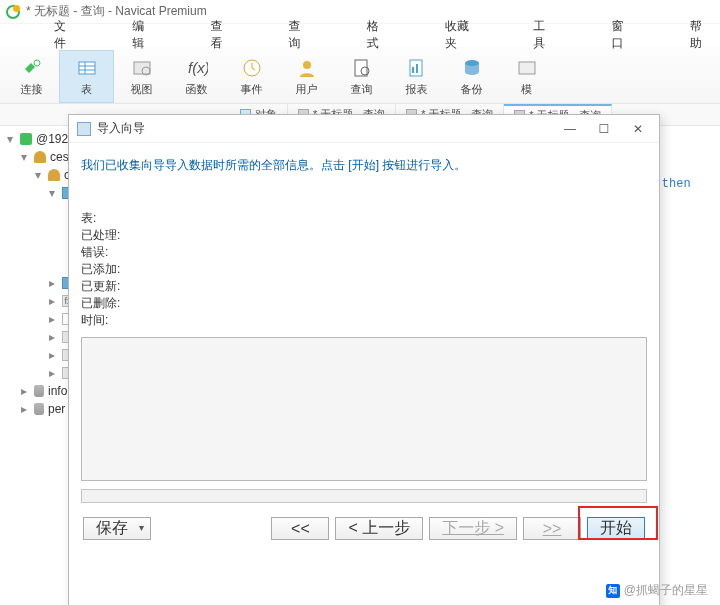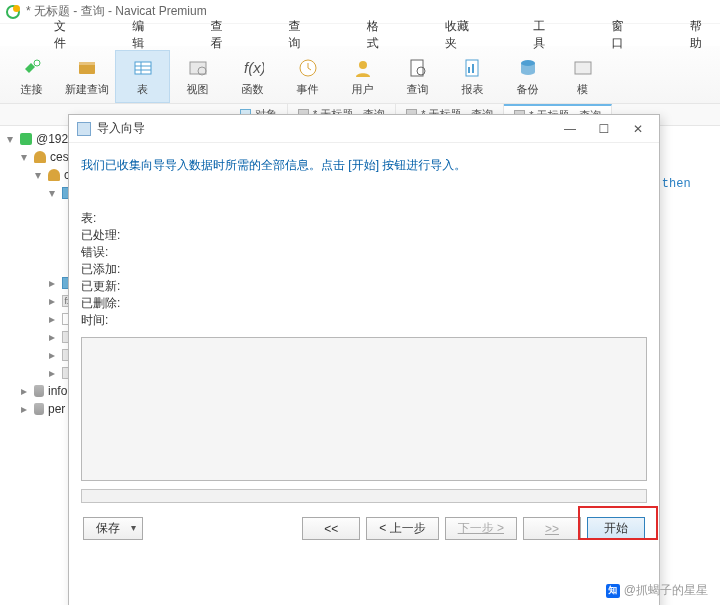--- a/index.html
+++ b/index.html
@@ -39,21 +39,21 @@
   .dlg-title .ico{width:14px;height:14px;border:1px solid #7aa7cf;margin-right:6px;background:#cfe3f3;}
   .dlg-title .spacer{flex:1;}
   .winbtn{width:34px;height:22px;display:flex;align-items:center;justify-content:center;color:#555;}
   .dlg-body{padding:14px 12px 8px;}
   .dlg-msg{color:#005ea8;font-size:12px;margin-bottom:36px;}
   .fields{font-size:12px;color:#333;line-height:17px;margin-bottom:8px;}
   .logbox{width:566px;height:144px;border:1px solid #b8b8b8;background:#f5f5f5;margin-bottom:8px;}
   .progress{width:566px;height:14px;border:1px solid #c4c4c4;background:#f2f2f2;margin-bottom:14px;}
   .dlg-foot{display:flex;align-items:center;gap:6px;padding:0 2px;}
   .dlg-foot .spacer{flex:1;}
-  .btn{height:23px;border:1px solid #aaa;background:linear-gradient(#fdfdfd,#eee);padding:4px 12px;font-size:12px;color:#333;display:inline-flex;align-items:center;justify-content:center;min-width:58px;}
+  .btn{height:23px;border:1px solid #aaa;background:linear-gradient(#fdfdfd,#eee);padding:4px 12px;font-size:16px;color:#333;display:inline-flex;align-items:center;justify-content:center;min-width:58px;}
   .btn.disabled{color:#a8a8a8;text-decoration:underline;}
   .btn.primary{border:1px solid #2f81bd;background:linear-gradient(#eaf3fb,#d3e7f7);}
   .btn.split{position:relative;padding-right:22px;}
   .btn.split::after{content:"▾";position:absolute;right:6px;top:4px;font-size:10px;color:#555;}
   .redbox{position:absolute;border:2px solid #e02a2a;}
   .watermark{position:absolute;right:12px;bottom:6px;color:#999;font-size:12px;display:flex;align-items:center;gap:4px;}
   .zh{width:14px;height:14px;background:#0a66f2;color:#fff;font-size:9px;font-weight:bold;display:inline-flex;align-items:center;justify-content:center;border-radius:2px;}
   svg{display:block;}
 </style>
 </head>
@@ -78,29 +78,20 @@
 
 <div class="toolbar" id="toolbar">
     <div class="toolbtn">
       <span class="tbicon">
         <svg width="22" height="22" viewBox="0 0 22 22">
           <path d="M4 12l6-6 4 4-6 6z" fill="#41c15b"></path>
           <circle cx="16" cy="6" r="3" fill="#fff" stroke="#41c15b"></circle>
         </svg>
       </span>
       <span>连接</span>
-    </div>
-    <div class="toolbtn">
-      <span class="tbicon">
-        <svg width="22" height="22" viewBox="0 0 22 22">
-          <rect x="3" y="5" width="16" height="12" rx="1" fill="#d9a43c"></rect>
-          <rect x="3" y="5" width="16" height="3" fill="#e8c27a"></rect>
-        </svg>
-      </span>
-      <span>新建查询</span>
     </div>
     <div class="toolbtn sel">
       <span class="tbicon">
         <svg width="22" height="22" viewBox="0 0 22 22">
           <rect x="3" y="5" width="16" height="12" fill="#fff" stroke="#4f9fd3"></rect>
           <line x1="3" y1="9" x2="19" y2="9" stroke="#4f9fd3"></line>
           <line x1="3" y1="13" x2="19" y2="13" stroke="#4f9fd3"></line>
           <line x1="9" y1="5" x2="9" y2="17" stroke="#4f9fd3"></line>
         </svg>
       </span>

